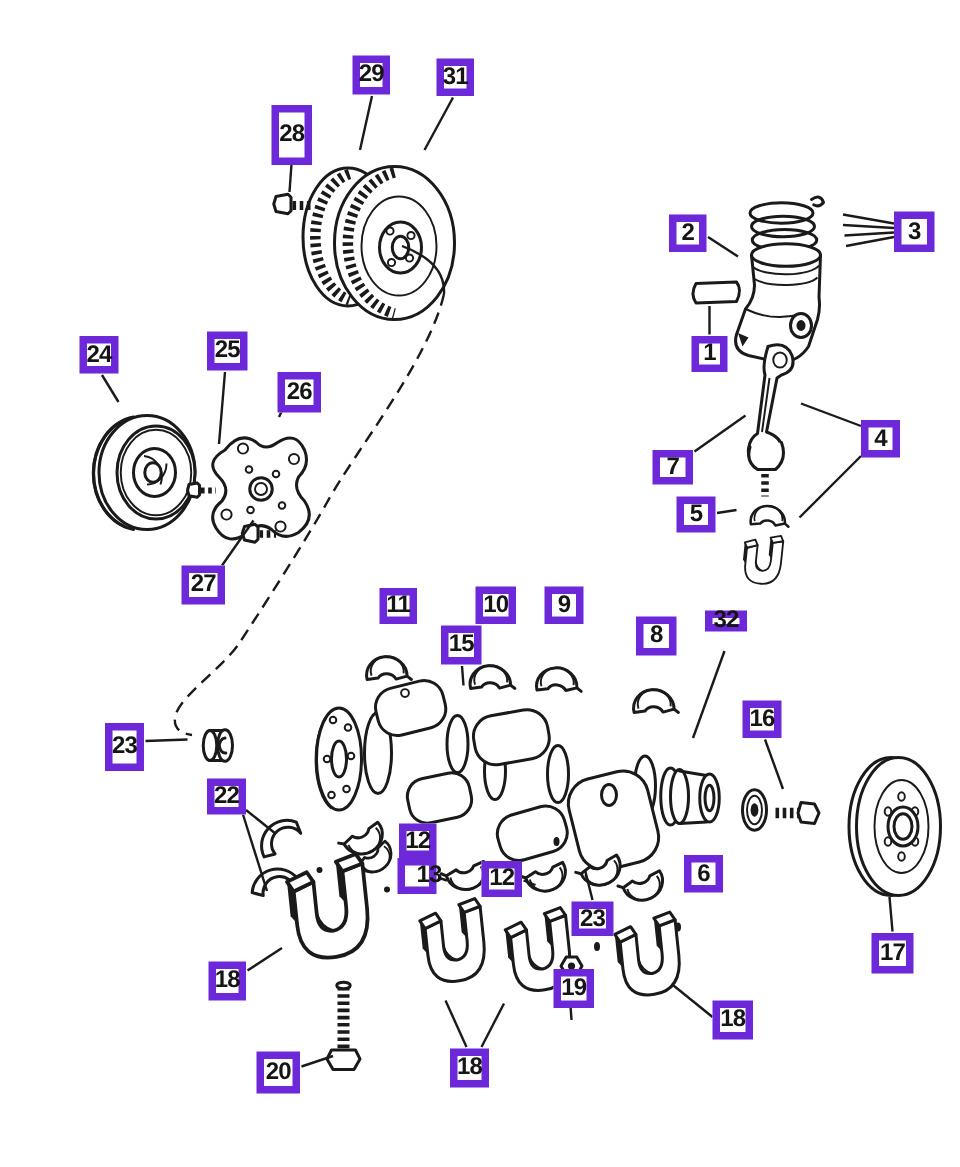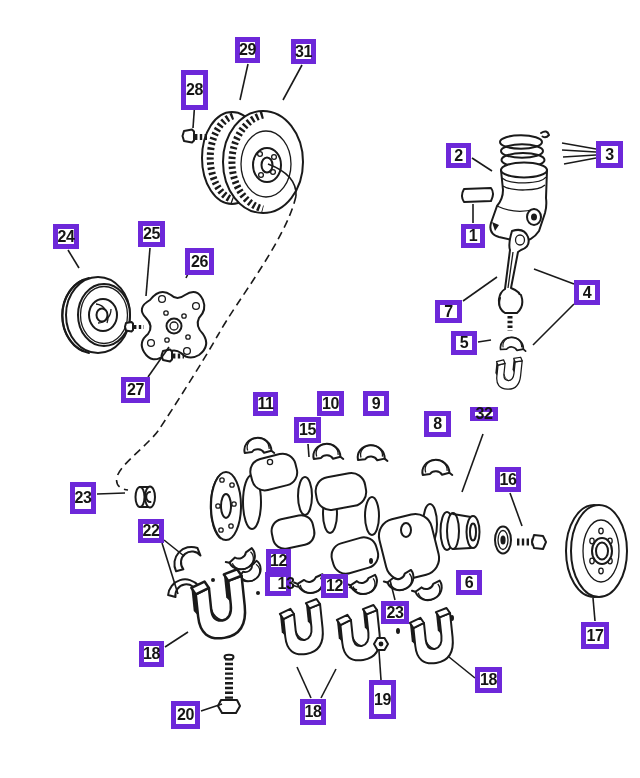--- a/index.html
+++ b/index.html
@@ -306,18 +306,18 @@
       <div class="callout" style="left: 495px; top: 467px; width: 26px; height: 25px;">16</div>
       <div class="callout" style="left: 70px; top: 482px; width: 26px; height: 32px;">23</div>
       <div class="callout" style="left: 138px; top: 519px; width: 26px; height: 24px;">22</div>
       <div class="callout" style="left: 266px; top: 549px; width: 25px; height: 23px;">12</div>
       <div class="callout" style="left: 265px; top: 572px; width: 26px; height: 24px; padding-left: 16px;">13</div>
       <div class="callout" style="left: 321px; top: 574px; width: 27px; height: 24px;">12</div>
       <div class="callout" style="left: 456px; top: 570px; width: 26px; height: 25px;">6</div>
       <div class="callout" style="left: 381px; top: 601px; width: 28px; height: 23px;">23</div>
       <div class="callout" style="left: 581px; top: 622px; width: 28px; height: 27px;">17</div>
       <div class="callout" style="left: 139px; top: 641px; width: 25px; height: 26px;">18</div>
-      <div class="callout" style="left: 369px; top: 680px; width: 27px; height: 39px;">19</div>
+      <div class="callout" style="left: 369px; top: 646px; width: 27px; height: 26px;">19</div>
       <div class="callout" style="left: 475px; top: 667px; width: 27px; height: 26px;">18</div>
       <div class="callout" style="left: 300px; top: 699px; width: 26px; height: 26px;">18</div>
       <div class="callout" style="left: 171px; top: 701px; width: 29px; height: 28px; text-align: right;">20</div>
     </div>
 </div>
 
 </body></html>

